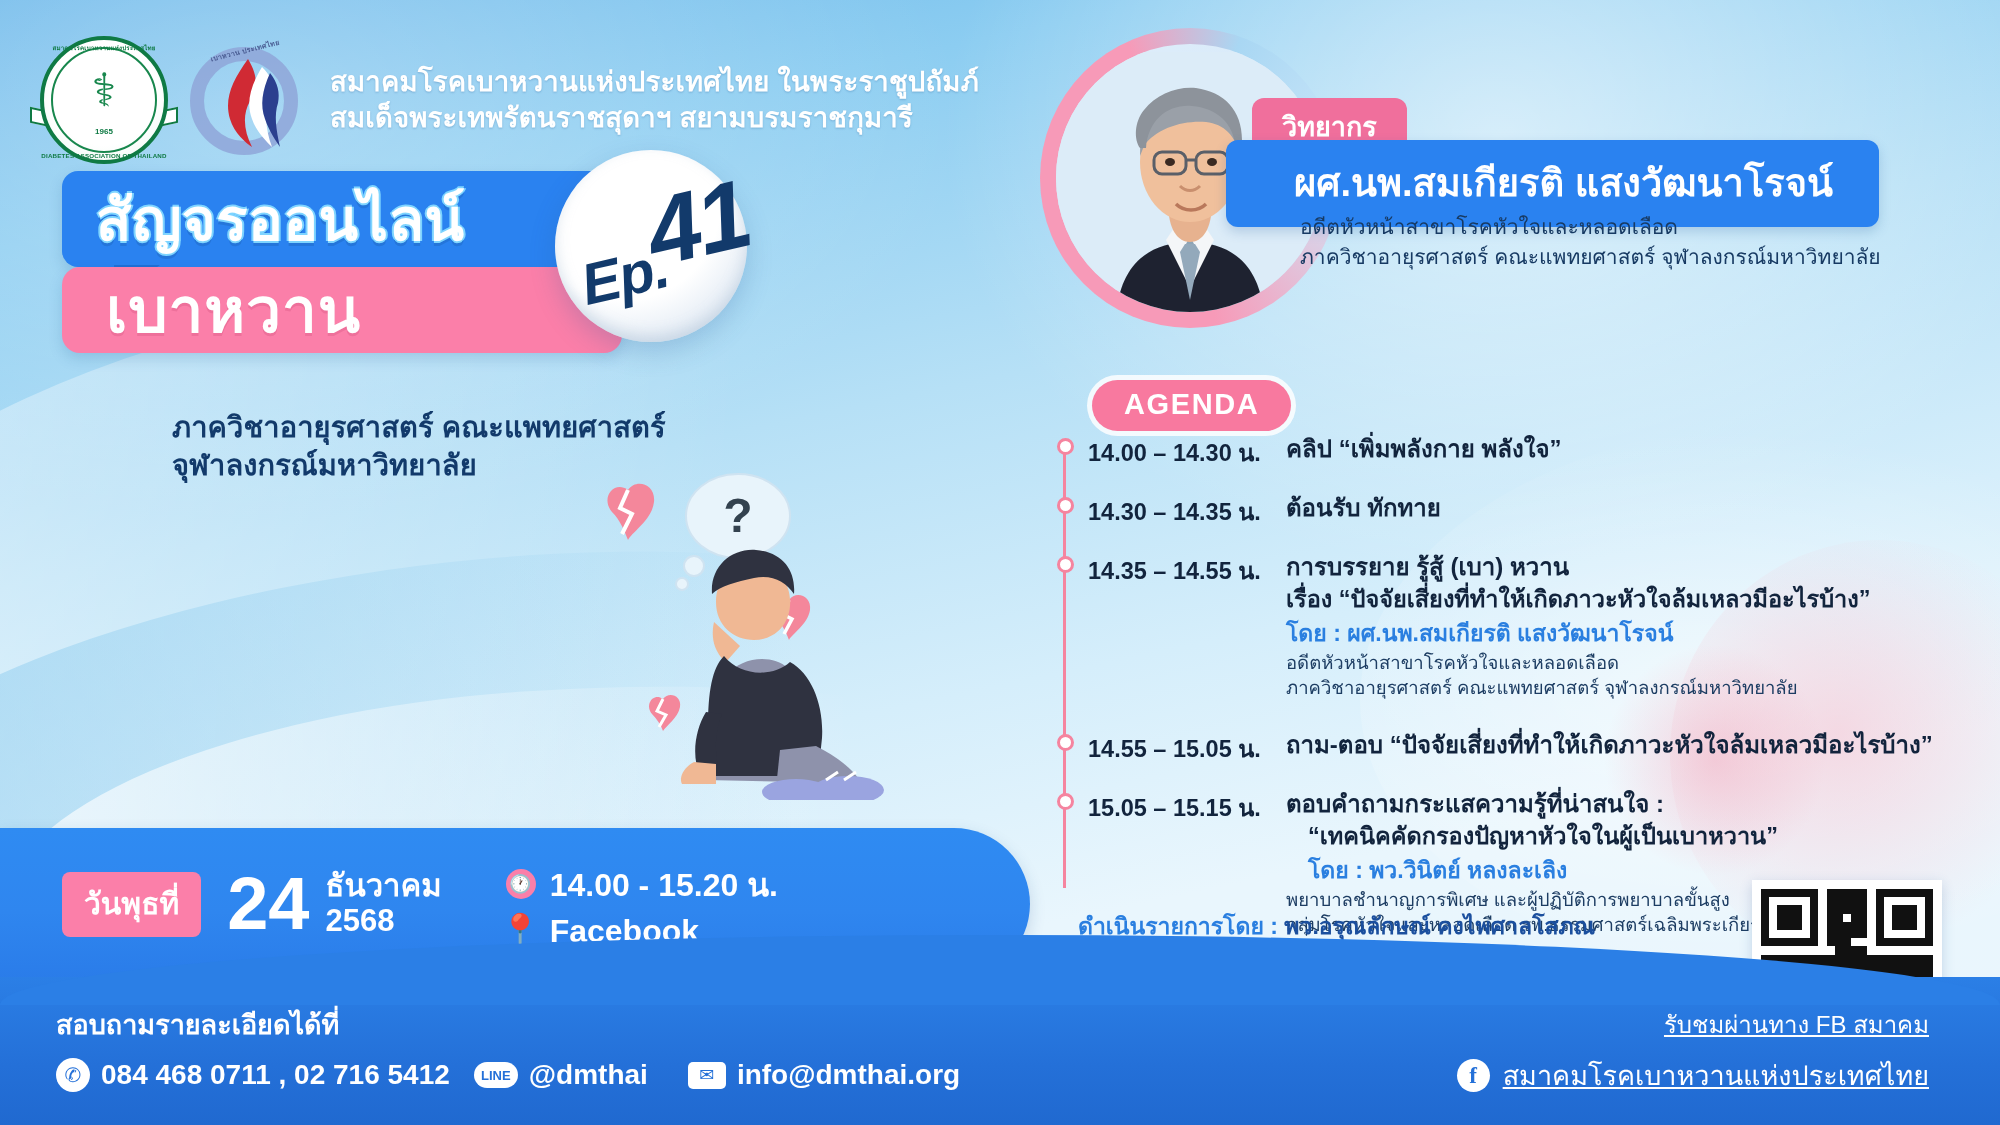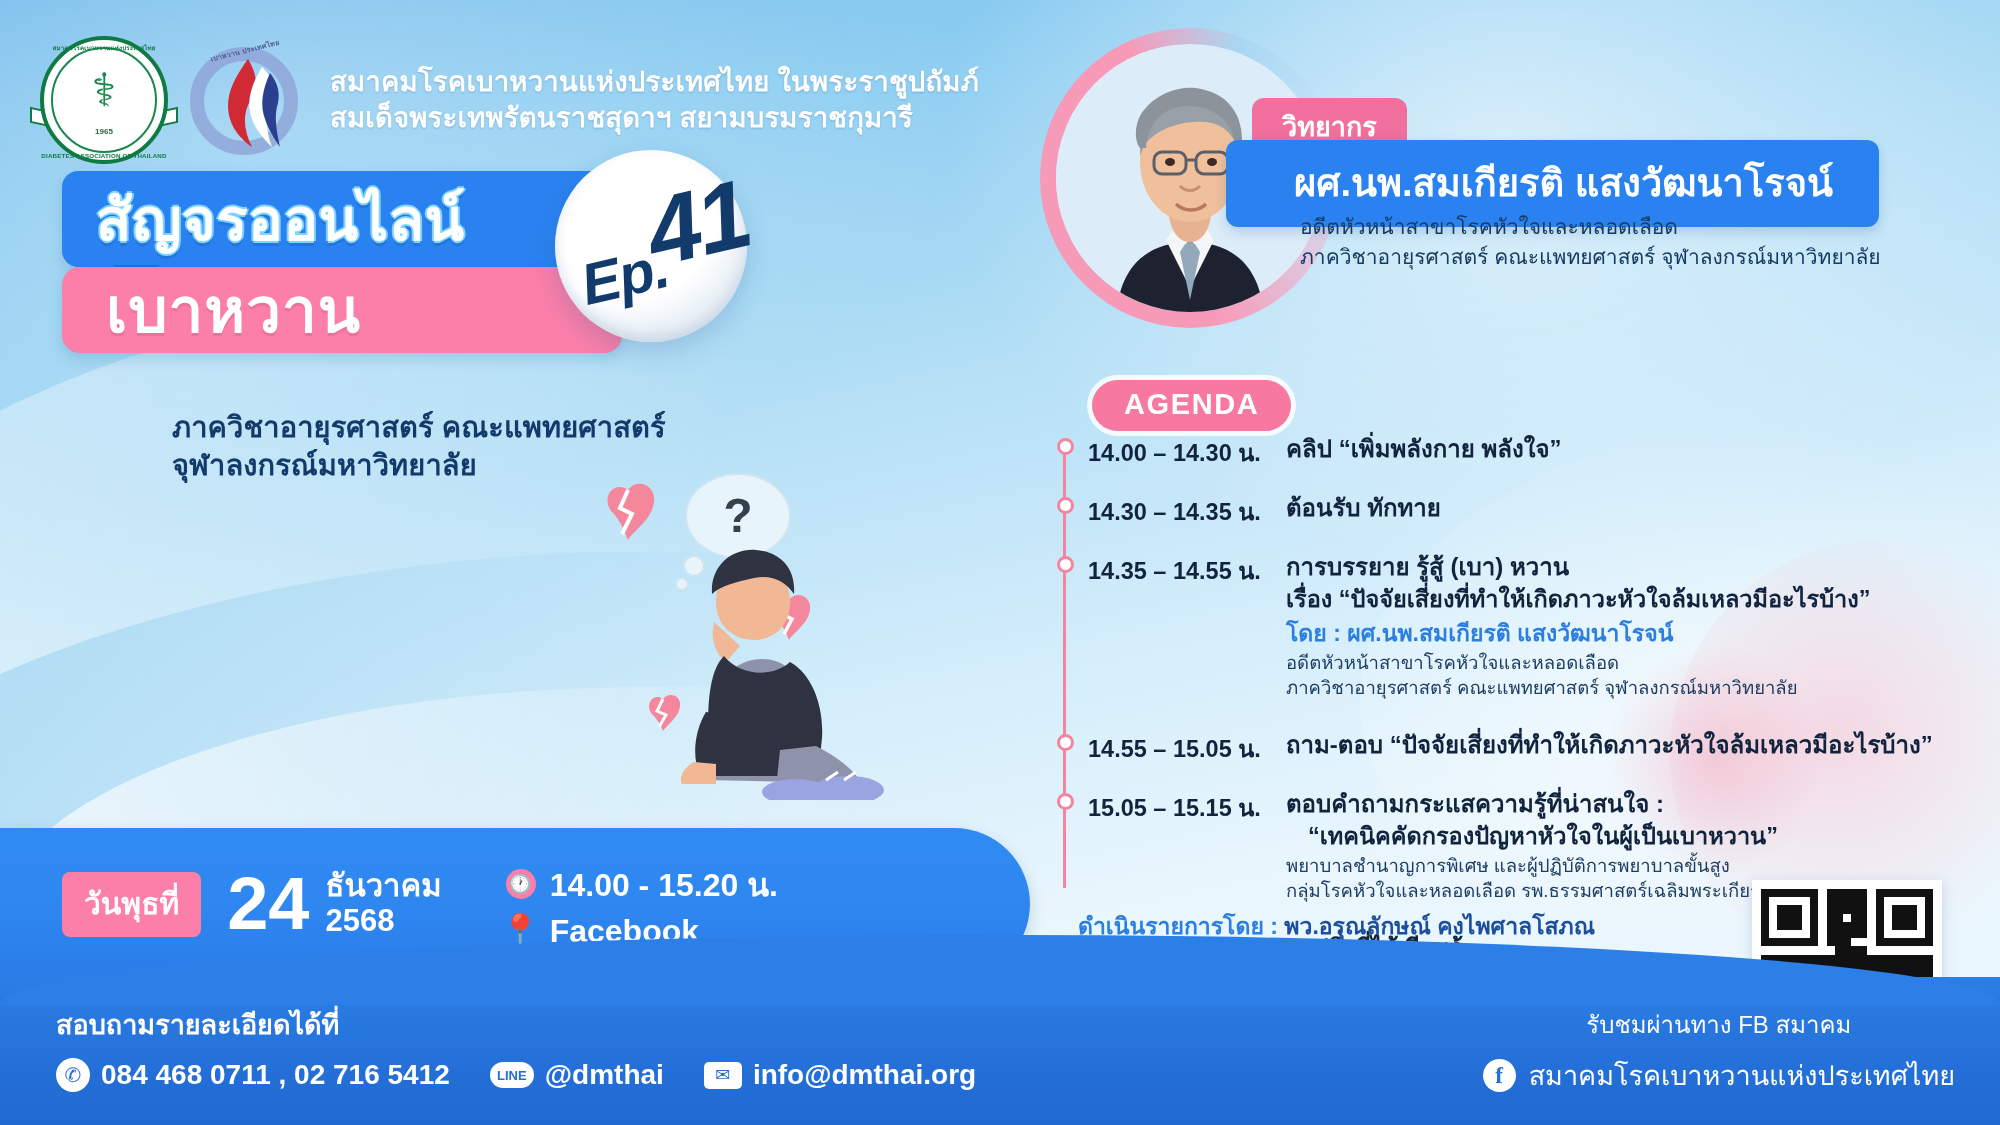--- a/index.html
+++ b/index.html
@@ -274,21 +274,21 @@
   .f-row { display:flex; align-items:center; gap:16px; }
   .f-item { display:flex; align-items:center; gap:11px; color:#fff; font-size:28px; font-weight:700; }
   .f-ic {
     width:34px; height:34px; border-radius:50%; background:#fff; color:#2470d8;
     display:flex; align-items:center; justify-content:center; font-size:20px; flex:0 0 34px;
   }
   .line-ic { width:44px; height:26px; border-radius:13px; background:#fff; color:#2470d8;
     display:flex; align-items:center; justify-content:center; font-size:13px; font-weight:700; flex:0 0 44px; }
   .mail-ic { width:38px; height:27px; border-radius:5px; background:#fff; color:#2470d8;
     display:flex; align-items:center; justify-content:center; font-size:18px; flex:0 0 38px; }
-  .f-right { position:absolute; right:45px; top:28px; color:#fff; text-align:center; }
+  .f-right { position:absolute; right:71px; top:28px; color:#fff; text-align:right;text-decoration:underline; }
   .f-watch { font-size:24px; margin-bottom:10px; }
   .f-fb { display:flex; align-items:center; justify-content:flex-end; gap:13px; font-size:27px; font-weight:400; }
   .fb-ic { width:33px; height:33px; border-radius:50%; background:#fff; color:#2470d8;
     display:flex; align-items:center; justify-content:center; font-size:23px; font-weight:700;
     font-family:"Liberation Serif",serif; flex:0 0 33px; }
 </style>
 </head>
 <body>
 
 <div id="poster">
@@ -458,20 +458,21 @@
       </div>
     </div>
     <div class="gap-s"></div>
 
     <div class="ag-row">
       <span class="dot"></span>
       <div class="ag-time">15.05 – 15.15 น.</div>
       <div class="ag-body">
         <div class="ag-title">ตอบคำถามกระแสความรู้ที่น่าสนใจ :</div>
         <div class="ag-sub" style="margin-left:22px;">“เทคนิคคัดกรองปัญหาหัวใจในผู้เป็นเบาหวาน”</div>
+        <div class="ag-by" style="margin-left:22px;">โดย : พว.วินิตย์ หลงละเลิง</div>
         <div class="ag-note">พยาบาลชำนาญการพิเศษ และผู้ปฏิบัติการพยาบาลขั้นสูง</div>
         <div class="ag-note">กลุ่มโรคหัวใจและหลอดเลือด รพ.ธรรมศาสตร์เฉลิมพระเกียรติ</div>
       </div>
     </div>
     <div class="gap-m"></div>
 
     <div class="ag-row">
       <span class="dot"></span>
       <div class="ag-time">15.15 – 15.20 น.</div>
       <div class="ag-body">
@@ -955,21 +956,21 @@
   </div>
 
   <div class="footer">
     <div class="f-left">
       <div class="f-title">สอบถามรายละเอียดได้ที่</div>
       <div class="f-row">
         <span class="f-item">
           <span class="f-ic">✆</span>
           <span>084 468 0711 , 02 716 5412</span>
         </span>
-        <span class="f-item" style="margin-left:24px;">
+        <span class="f-item" style="margin-left:8px;">
           <span class="line-ic">LINE</span>
           <span>@dmthai</span>
         </span>
         <span class="f-item" style="margin-left:24px;">
           <span class="mail-ic">✉</span>
           <span>info@dmthai.org</span>
         </span>
       </div>
     </div>
     <div class="f-right">

